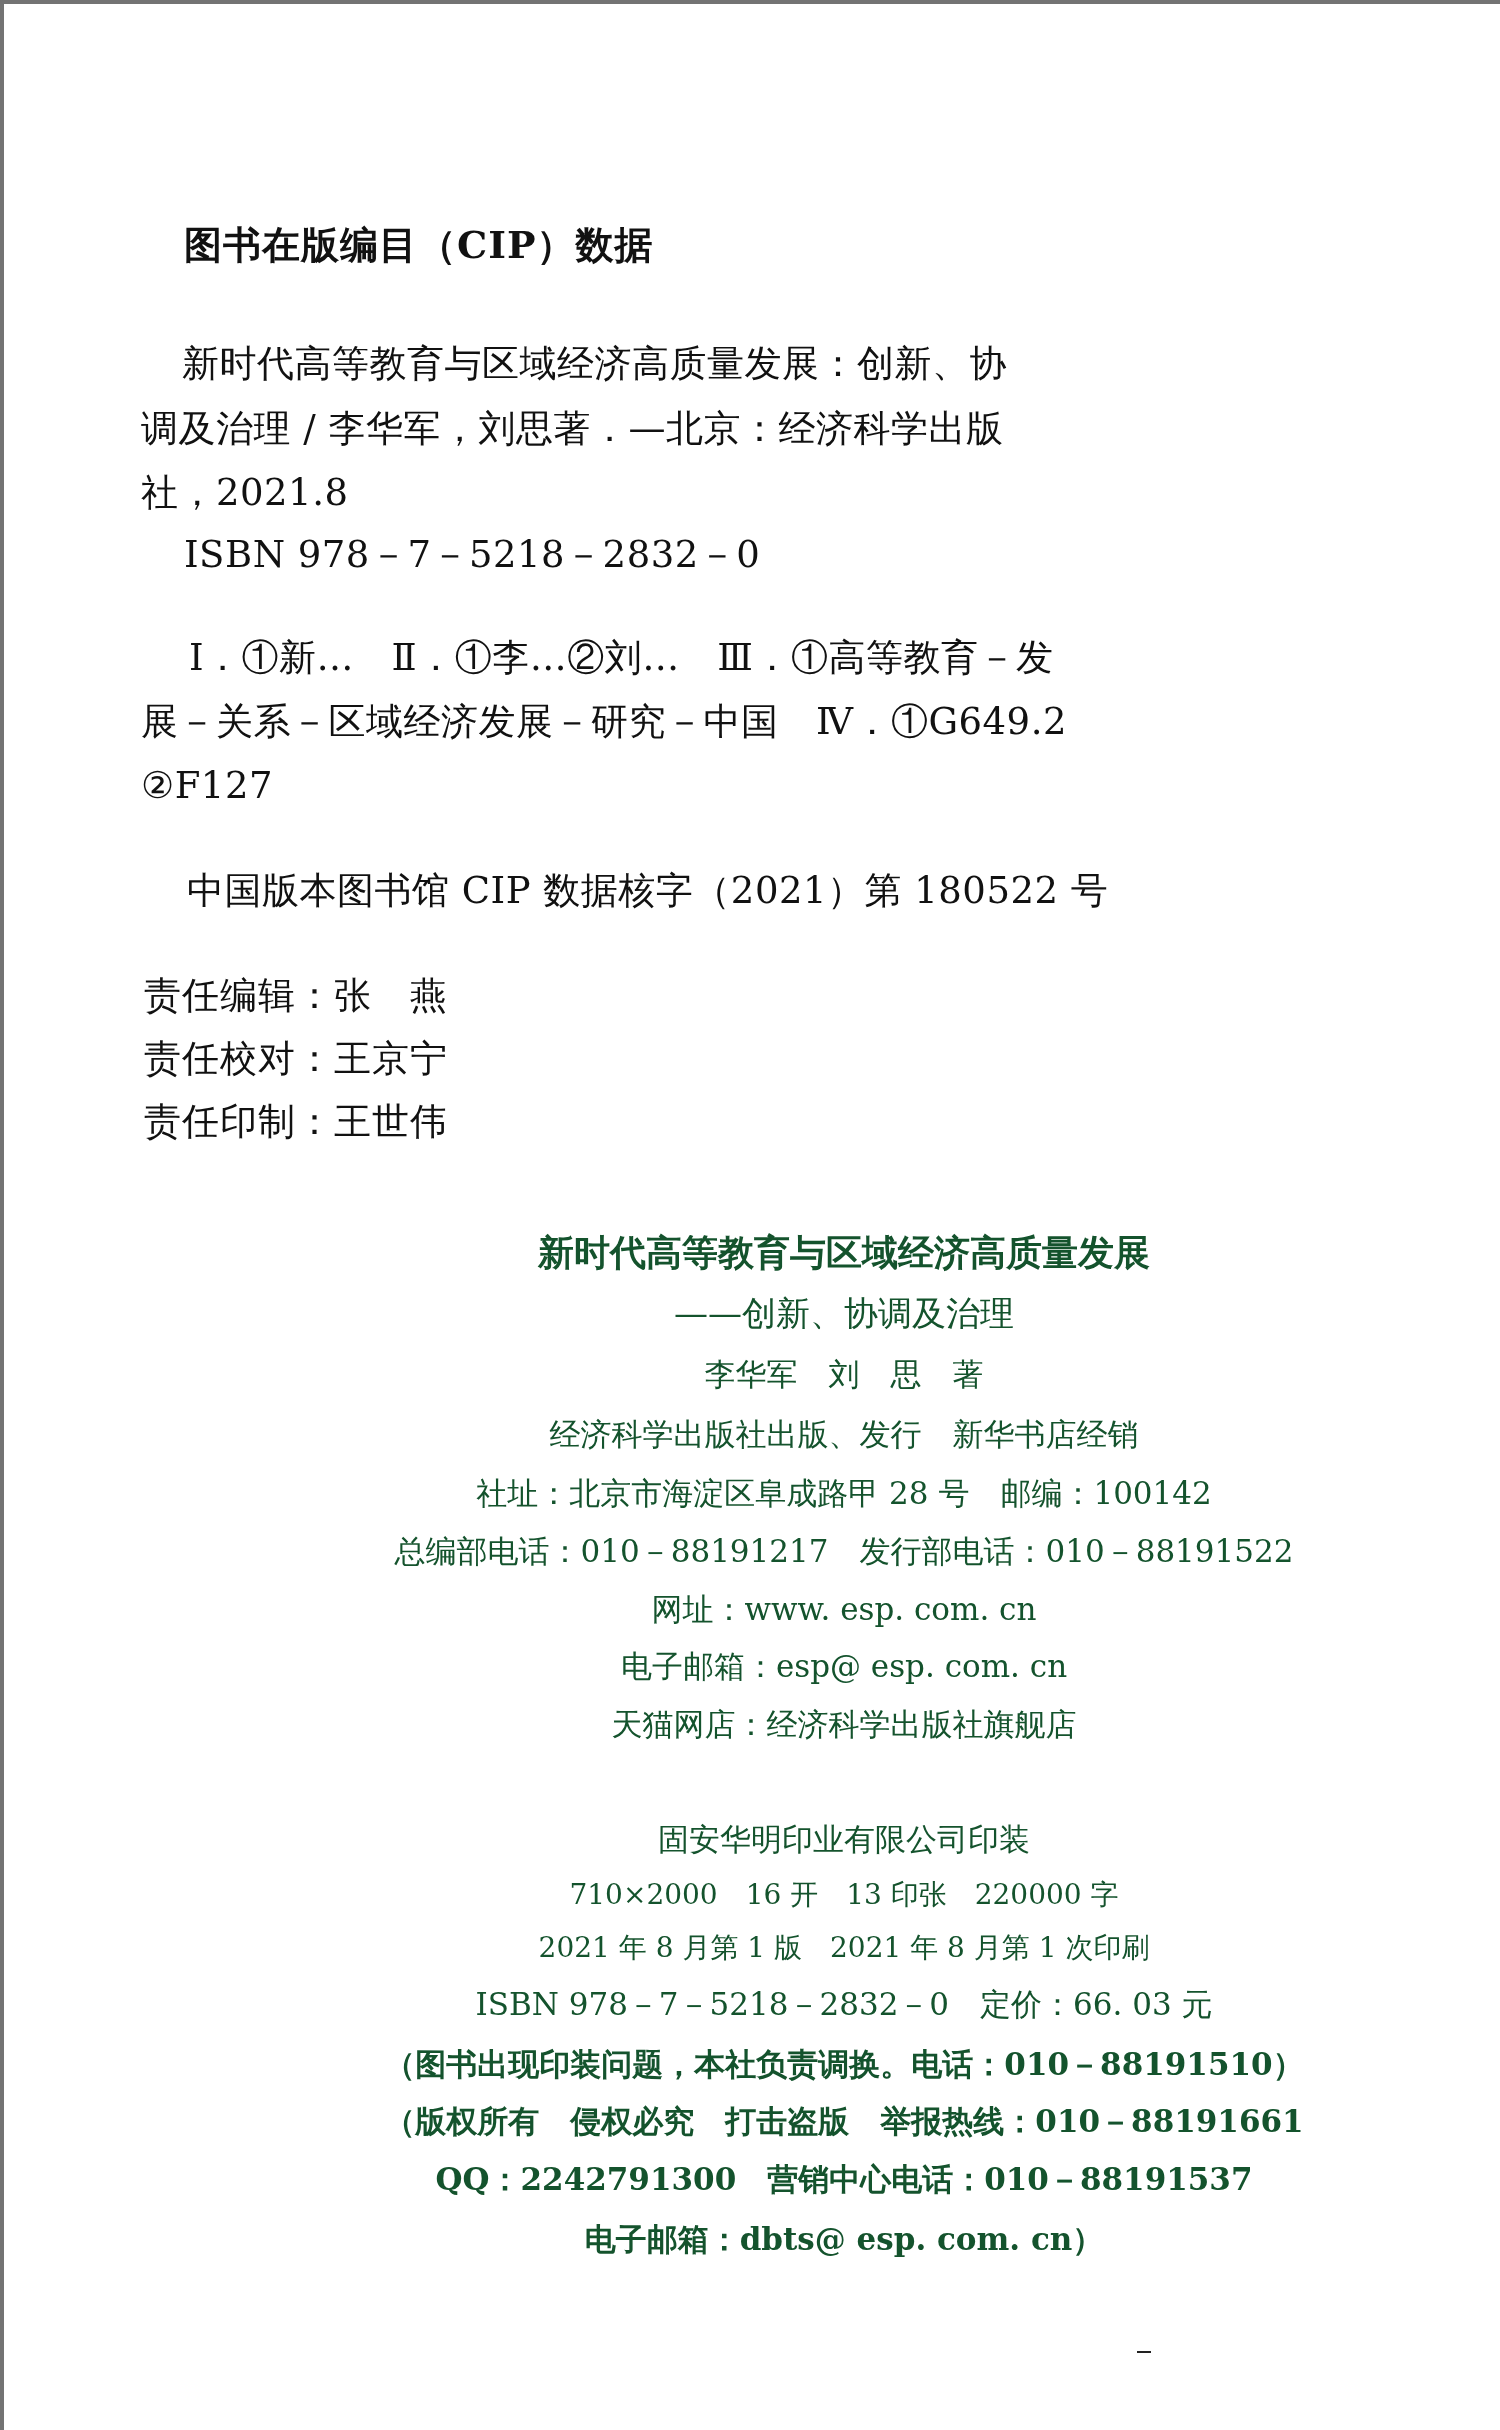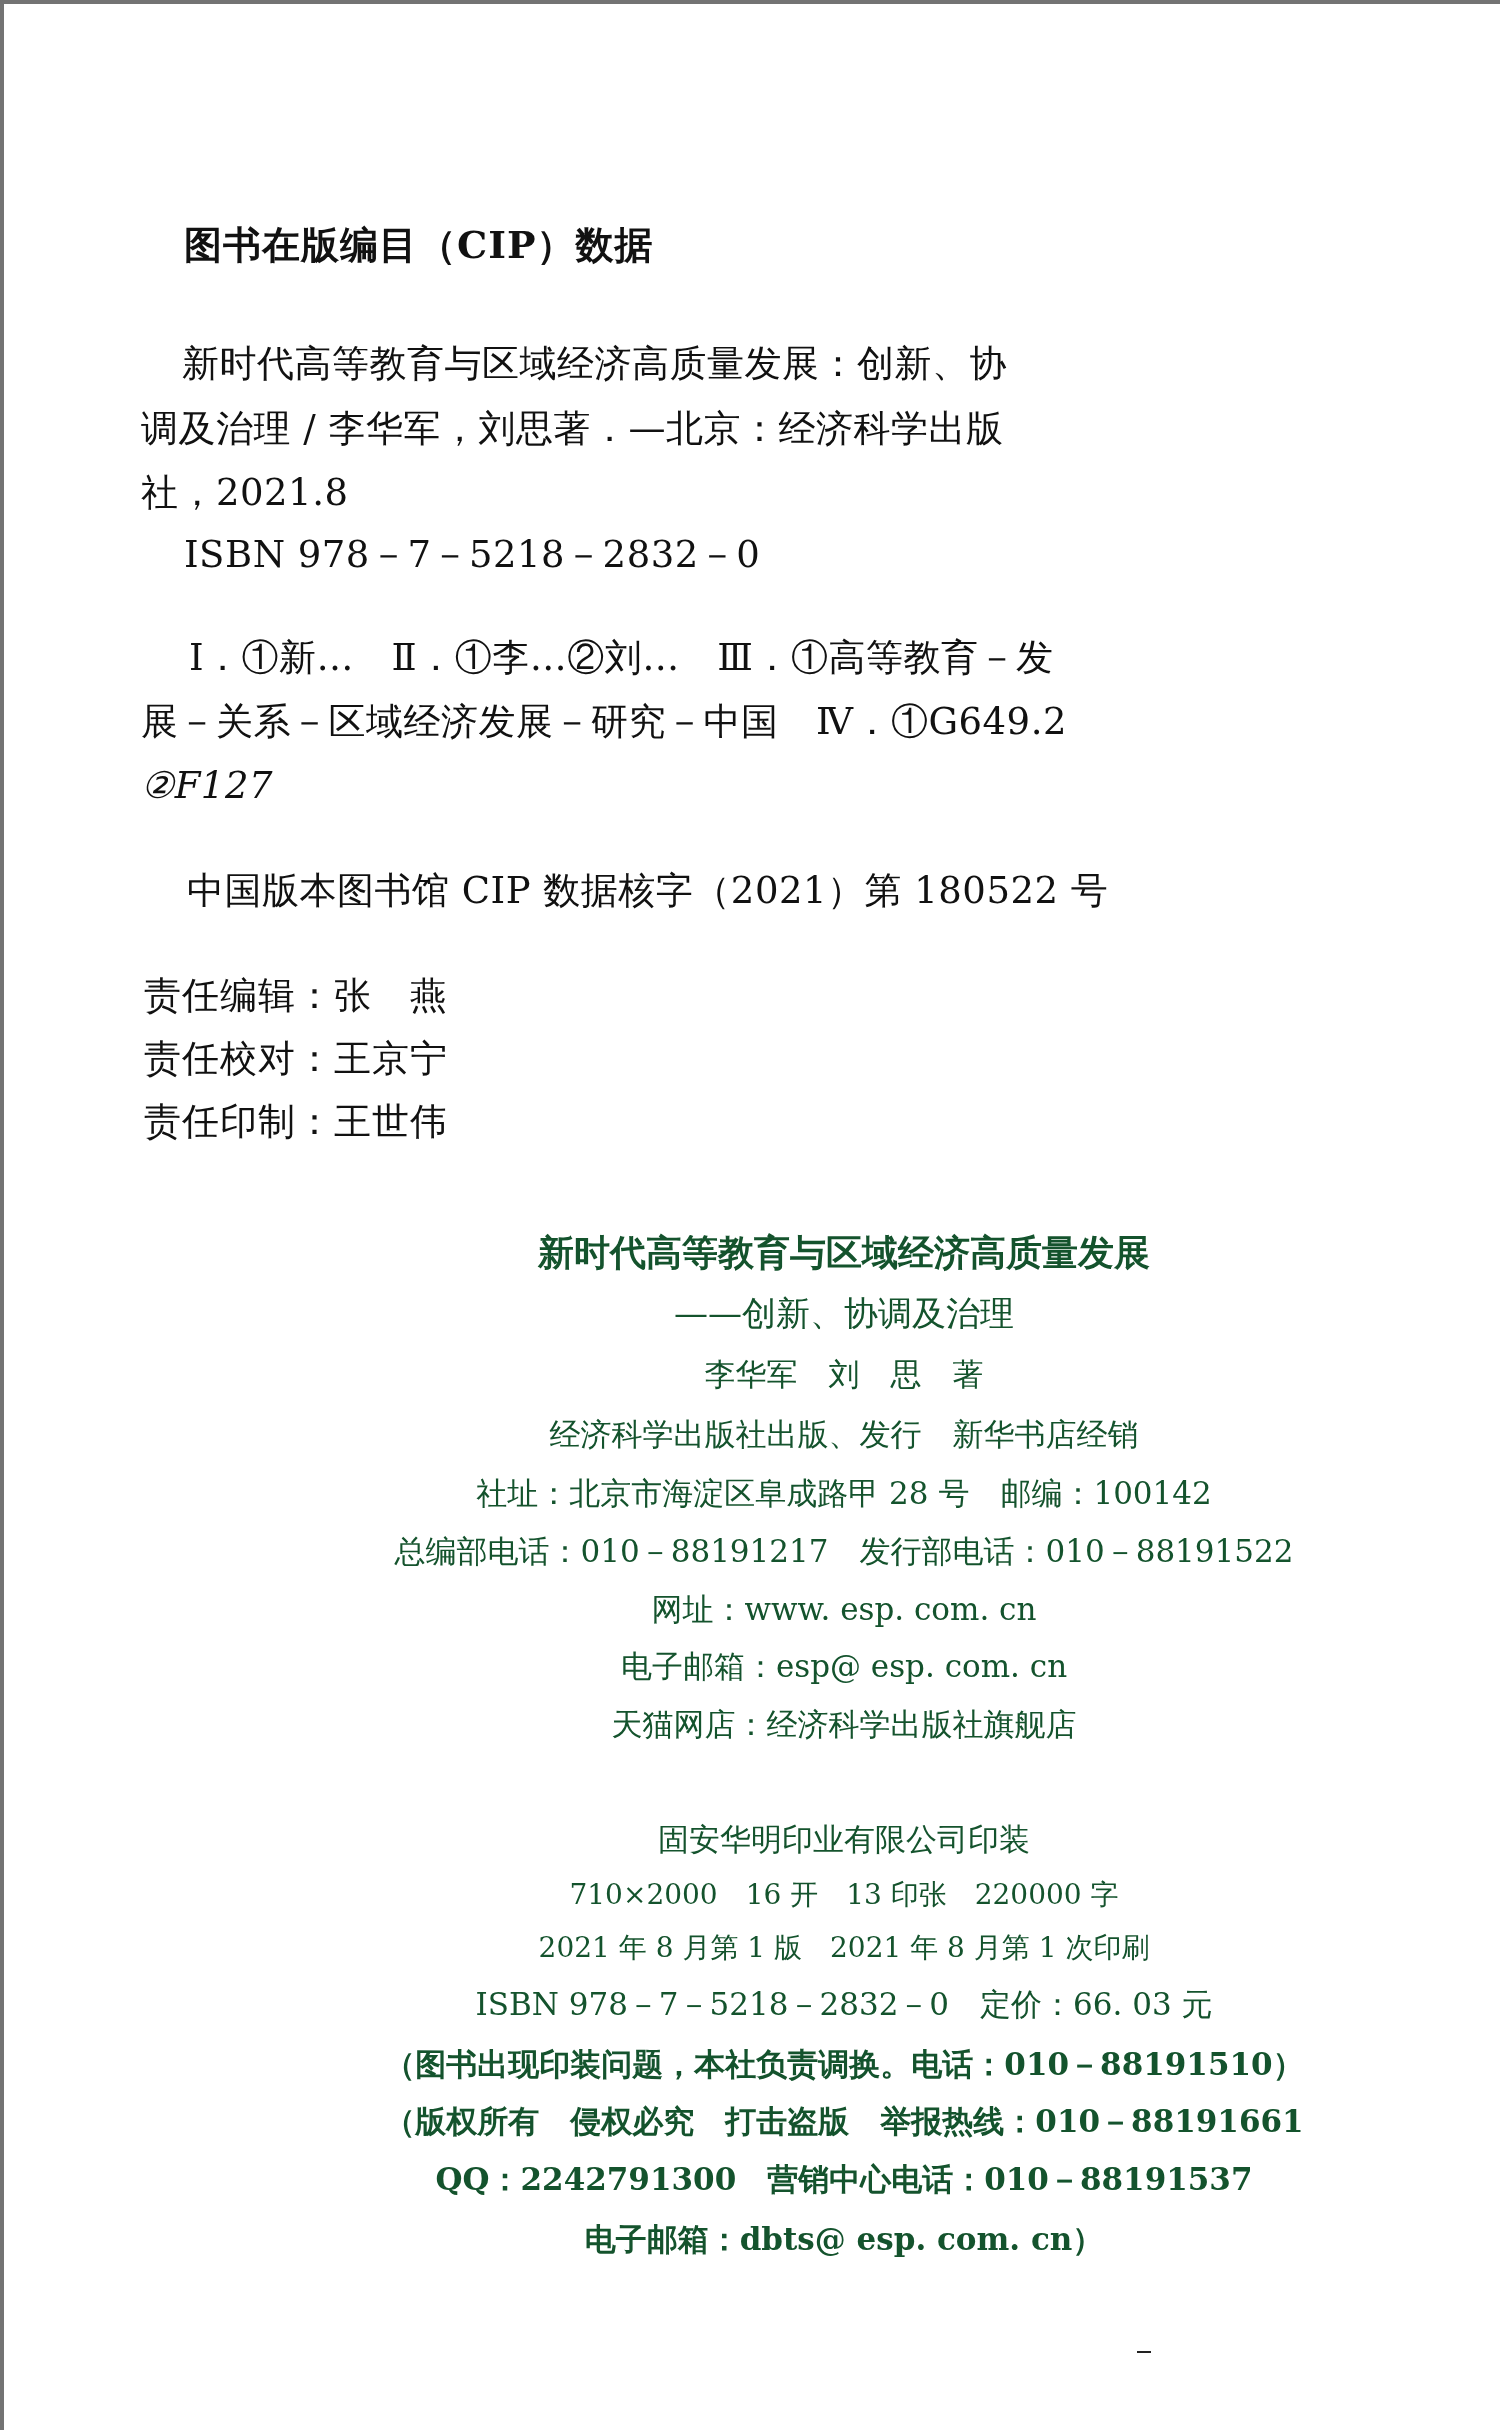--- a/index.html
+++ b/index.html
@@ -35,21 +35,21 @@
 
   <div class="t cip-title">图书在版编目（CIP）数据</div>
 
   <div class="t cip-line" style="left:178px; top:320px;">新时代高等教育与区域经济高质量发展：创新、协</div>
   <div class="t cip-line" style="left:137px; top:385px;">调及治理 / 李华军，刘思著．—北京：经济科学出版</div>
   <div class="t cip-line" style="left:137px; top:449px;">社，2021.8</div>
   <div class="t cip-line" style="left:180px; top:511px;">ISBN 978－7－5218－2832－0</div>
 
   <div class="t cip-line" style="left:185px; top:614px;">Ⅰ．①新…　Ⅱ．①李…②刘…　Ⅲ．①高等教育－发</div>
   <div class="t cip-line" style="left:137px; top:678px;">展－关系－区域经济发展－研究－中国　Ⅳ．①G649.2</div>
-  <div class="t cip-line" style="left:137px; top:742px;font-style:italic;">②F127</div>
+  <div class="t cip-line" style="left:137px; top:742px;">②F127</div>
 
   <div class="t cip-line" style="left:183px; top:847px;">中国版本图书馆 CIP 数据核字（2021）第 180522 号</div>
 
   <div class="t edit" style="top:973px;"><span>责任编辑：</span><span>张　燕</span></div>
   <div class="t edit" style="top:1036px;"><span>责任校对：</span><span>王京宁</span></div>
   <div class="t edit" style="top:1099px;"><span>责任印制：</span><span>王世伟</span></div>
 
   <div class="col col-title">新时代高等教育与区域经济高质量发展</div>
   <div class="col col-sub">——创新、协调及治理</div>
   <div class="col col-body" style="top:1355px;text-align:center;">李华军　刘　思　著</div>

